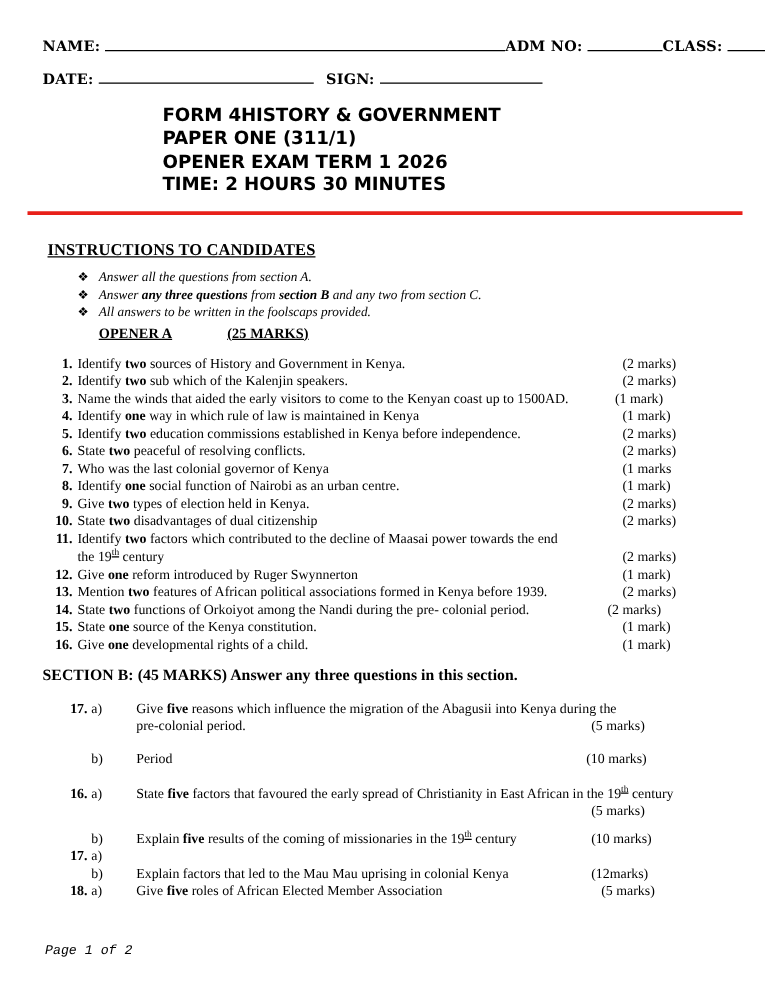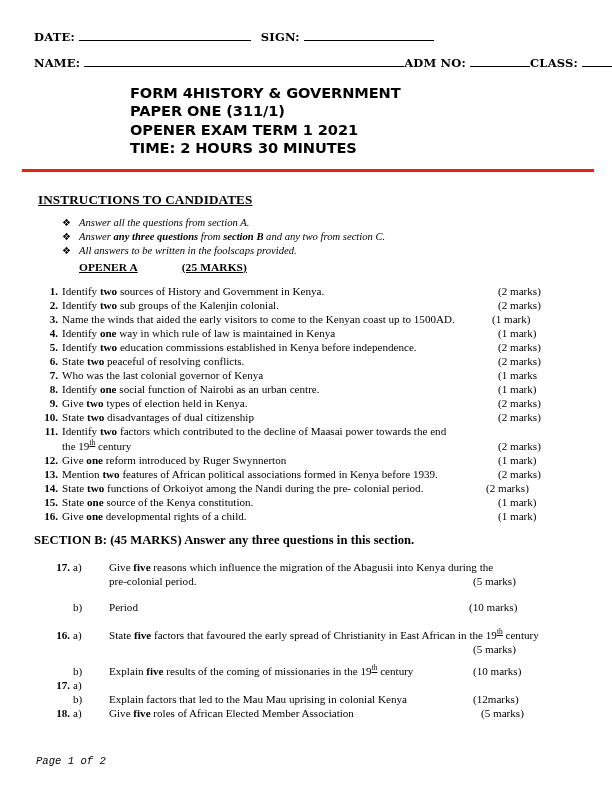--- a/index.html
+++ b/index.html
@@ -222,40 +222,40 @@
     font-size: 10.6px;
   }
 </style>
 </head>
 <body>
 
 <div class="page">
 
   <div class="field-rows">
     <div class="field-row">
-      <span class="field-label">DATE:</span>
-      <span class="rule rule-date"></span>
-      <span class="gap-md"></span>
-      <span class="field-label">SIGN:</span>
-      <span class="rule rule-sign"></span>
-    </div>
-    <div class="field-row">
       <span class="field-label">NAME:</span>
       <span class="rule rule-name"></span>
       <span class="field-label">ADM NO:</span>
       <span class="rule rule-adm"></span>
       <span class="field-label">CLASS:</span>
       <span class="rule rule-class"></span>
     </div>
+    <div class="field-row">
+      <span class="field-label">DATE:</span>
+      <span class="rule rule-date"></span>
+      <span class="gap-md"></span>
+      <span class="field-label">SIGN:</span>
+      <span class="rule rule-sign"></span>
+    </div>
   </div>
 
   <div class="title-block">
     <div>FORM 4HISTORY &amp; GOVERNMENT</div>
     <div>PAPER ONE (311/1)</div>
-    <div>OPENER EXAM TERM 1 2021</div>
+    <div>OPENER EXAM TERM 1 2026</div>
     <div>TIME: 2 HOURS 30 MINUTES</div>
   </div>
 
   <div class="red-rule"></div>
 
   <div class="instructions-heading">INSTRUCTIONS TO CANDIDATES</div>
 
   <div class="instr-list">
     <div class="instr-item">
       <span class="instr-bullet">❖</span>
@@ -278,21 +278,21 @@
       <span class="q-num">1.</span>
       <span class="q-body">
         <span class="q-text"><span>Identify </span><b>two</b><span> sources of History and Government in Kenya.</span></span>
         <span class="q-marks">(2 marks)</span>
       </span>
     </div>
 
     <div class="q">
       <span class="q-num">2.</span>
       <span class="q-body">
-        <span class="q-text"><span>Identify </span><b>two</b><span> sub groups of the Kalenjin colonial.</span></span>
+        <span class="q-text"><span>Identify </span><b>two</b><span> sub which of the Kalenjin speakers.</span></span>
         <span class="q-marks">(2 marks)</span>
       </span>
     </div>
 
     <div class="q">
       <span class="q-num">3.</span>
       <span class="q-body">
         <span class="q-text"><span>Name the winds that aided the early visitors to come to the Kenyan coast up to 1500AD.</span></span>
         <span class="q-marks shift-l2">(1 mark)</span>
       </span>

